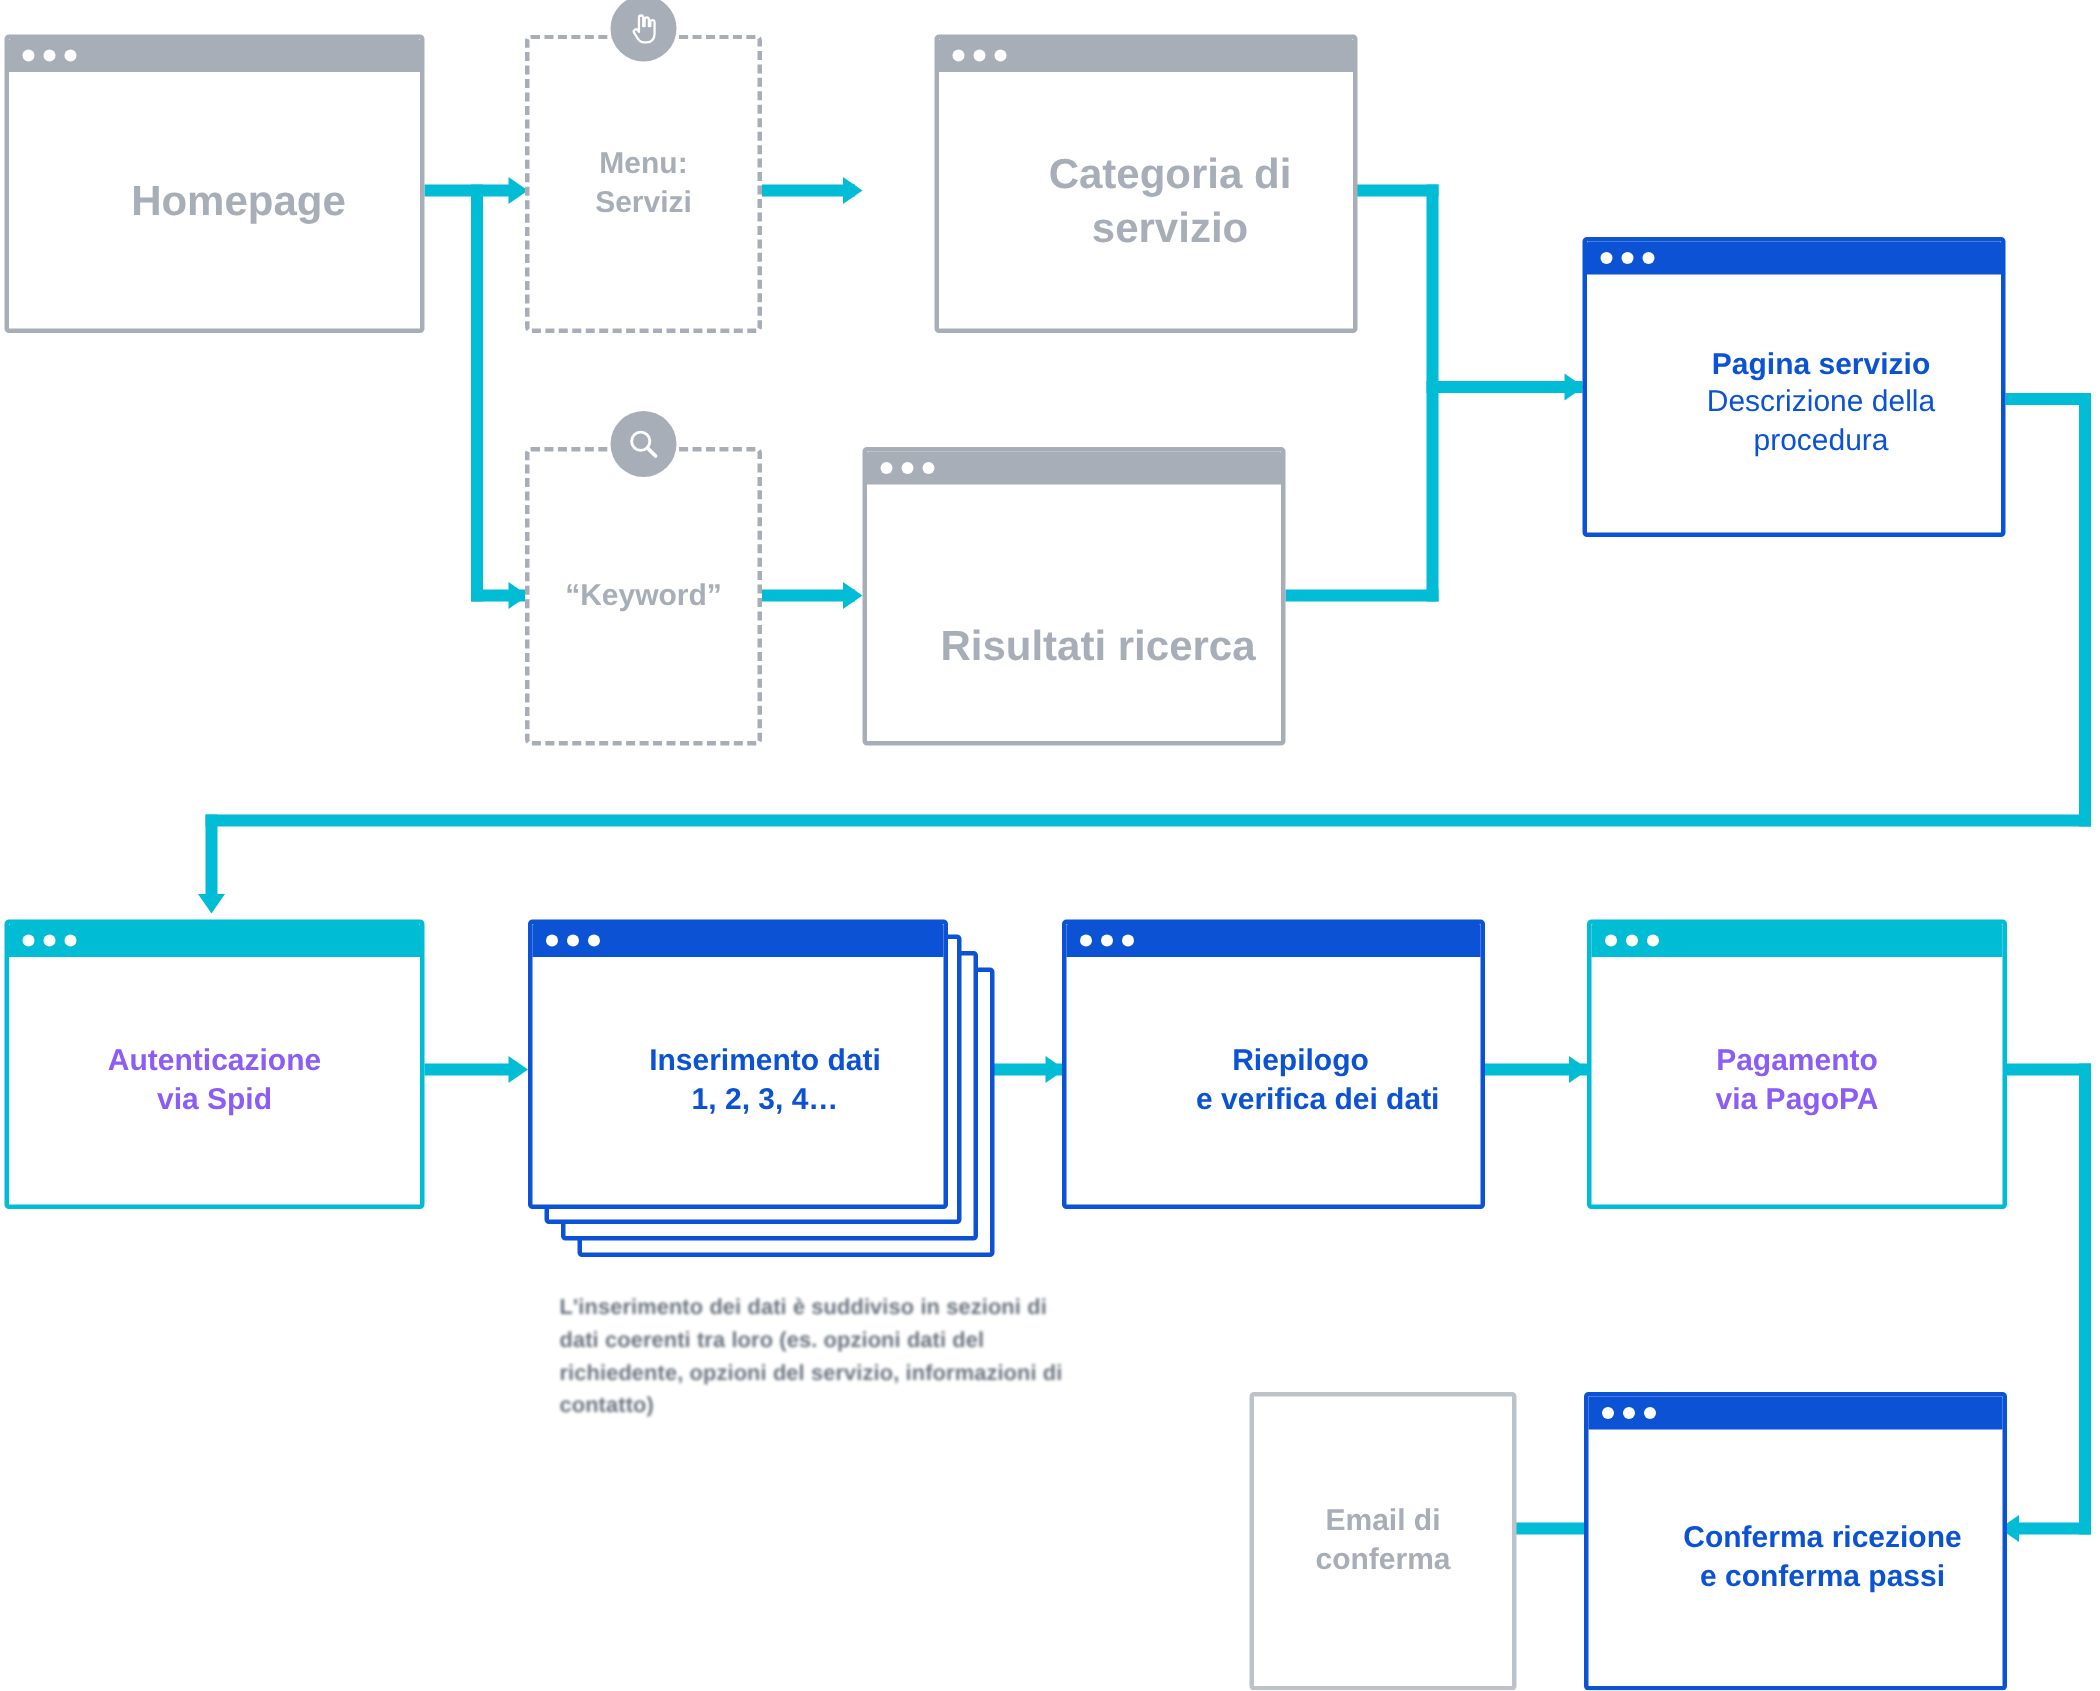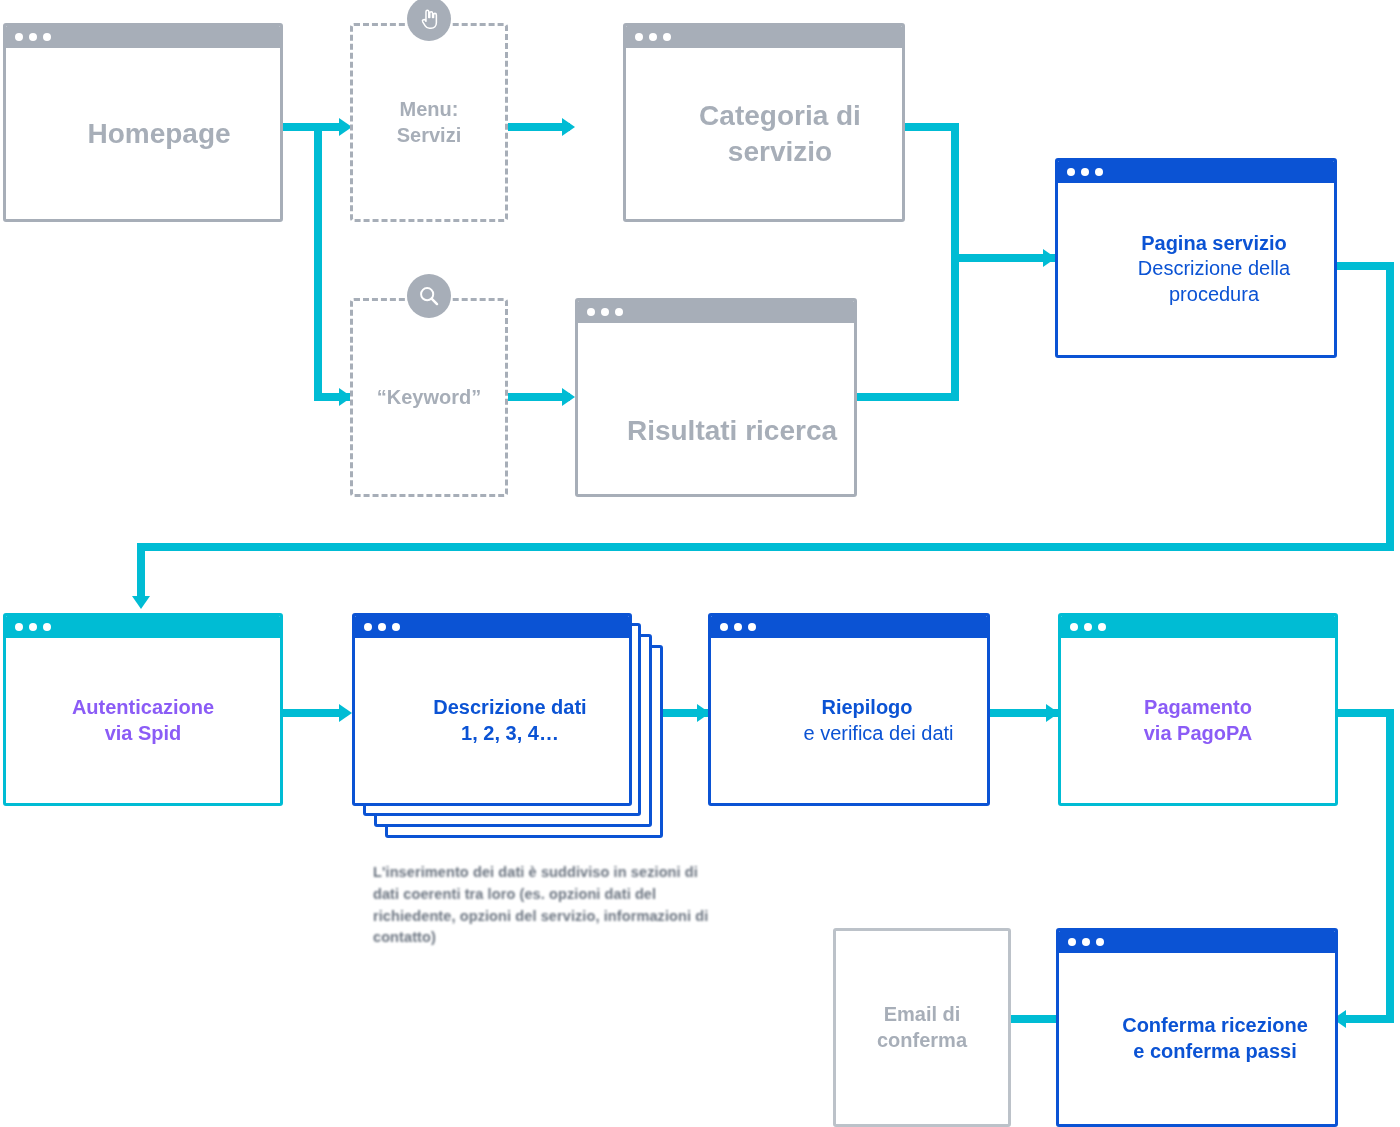--- a/index.html
+++ b/index.html
@@ -300,38 +300,38 @@
   <div class="stack-sheet" style="left:363px; top:623px; width:278px; height:193px;"></div>
 
   <div class="node v-blue" style="left:352px; top:613px; width:280px; height:193px;">
     <div class="titlebar">
       <span class="dot"></span>
       <span class="dot"></span>
       <span class="dot"></span>
     </div>
     <div class="body">
       <div>
-        <span class="label">Descrizione dati</span>
+        <span class="label">Inserimento dati</span>
         <span class="label-sub" style="font-weight:700;">1, 2, 3, 4…</span>
       </div>
     </div>
   </div>
 
   <div class="caption" style="left:373px; top:862px; width:350px;">L'inserimento dei dati è suddiviso in sezioni di dati coerenti tra loro (es. opzioni dati del richiedente, opzioni del servizio, informazioni di contatto)</div>
 
   <div class="node v-blue" style="left:708px; top:613px; width:282px; height:193px;">
     <div class="titlebar">
       <span class="dot"></span>
       <span class="dot"></span>
       <span class="dot"></span>
     </div>
     <div class="body">
       <div>
         <span class="label">Riepilogo</span>
-        <span class="label-sub" style="font-weight:400;margin-left:23px;">e verifica dei dati</span>
+        <span class="label-sub" style="font-weight:700;margin-left:23px;">e verifica dei dati</span>
       </div>
     </div>
   </div>
 
   <div class="node v-cyan" style="left:1058px; top:613px; width:280px; height:193px;">
     <div class="titlebar">
       <span class="dot"></span>
       <span class="dot"></span>
       <span class="dot"></span>
     </div>

